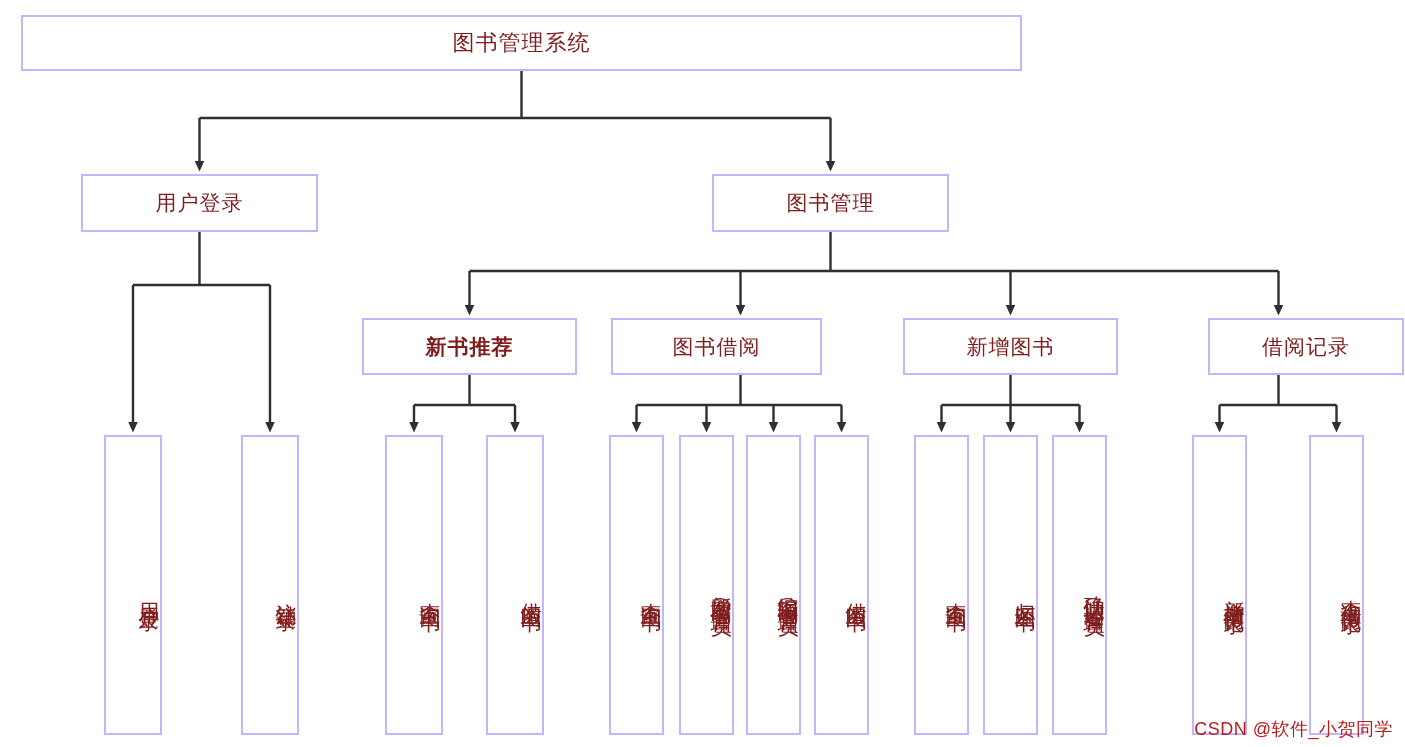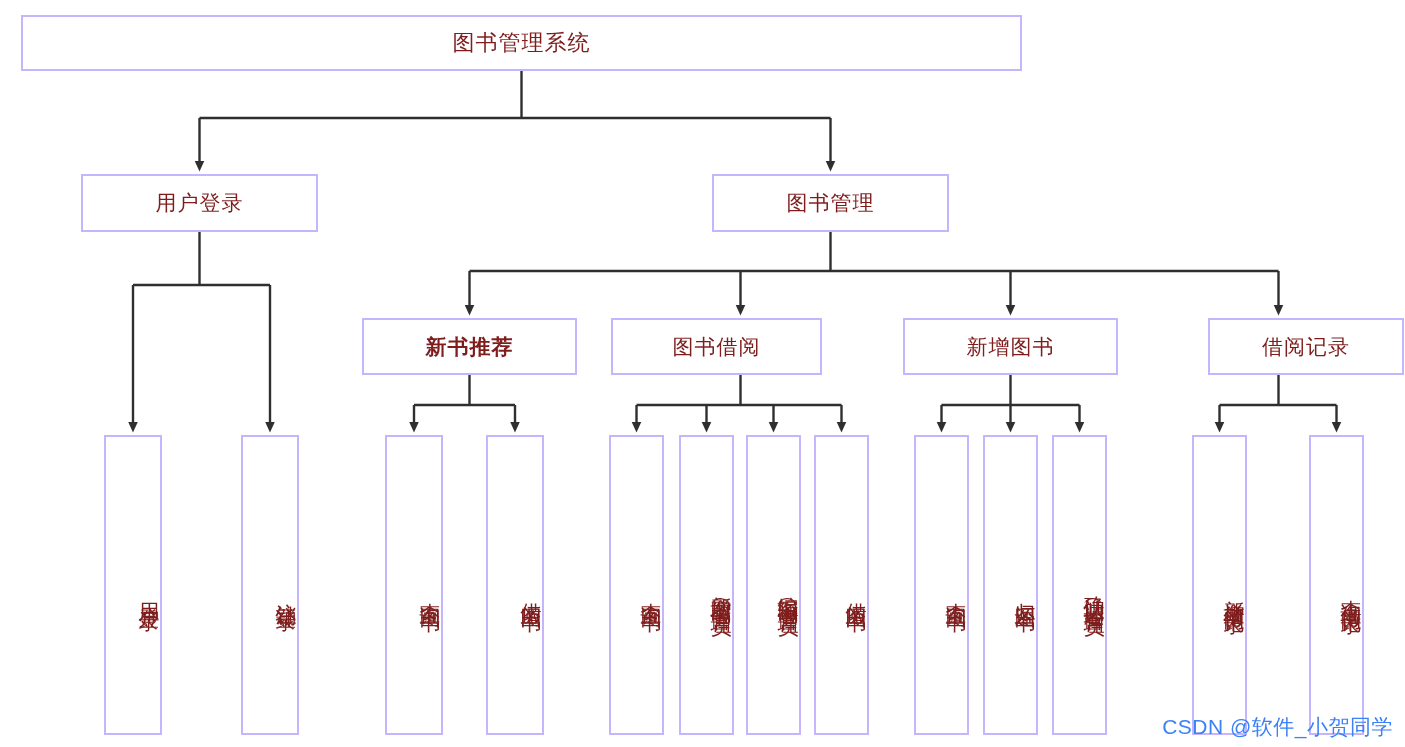--- a/index.html
+++ b/index.html
@@ -55,22 +55,22 @@
     white-space: nowrap;
   }
   .node.leaf .label {
     writing-mode: vertical-rl;
     text-orientation: upright;
   }
   #watermark {
     position: absolute;
     right: 12px;
     bottom: 6px;
-    font-size: 21px;
-    color: #3b82f6;
+    font-size: 18px;
+    color: #b91c1c;
     letter-spacing: 0.5px;
     z-index: 5;
     white-space: nowrap;
     font-family: "Liberation Sans", "DejaVu Sans", sans-serif;
   }
 </style>
 </head>
 <body>
 
 <div id="canvas">

